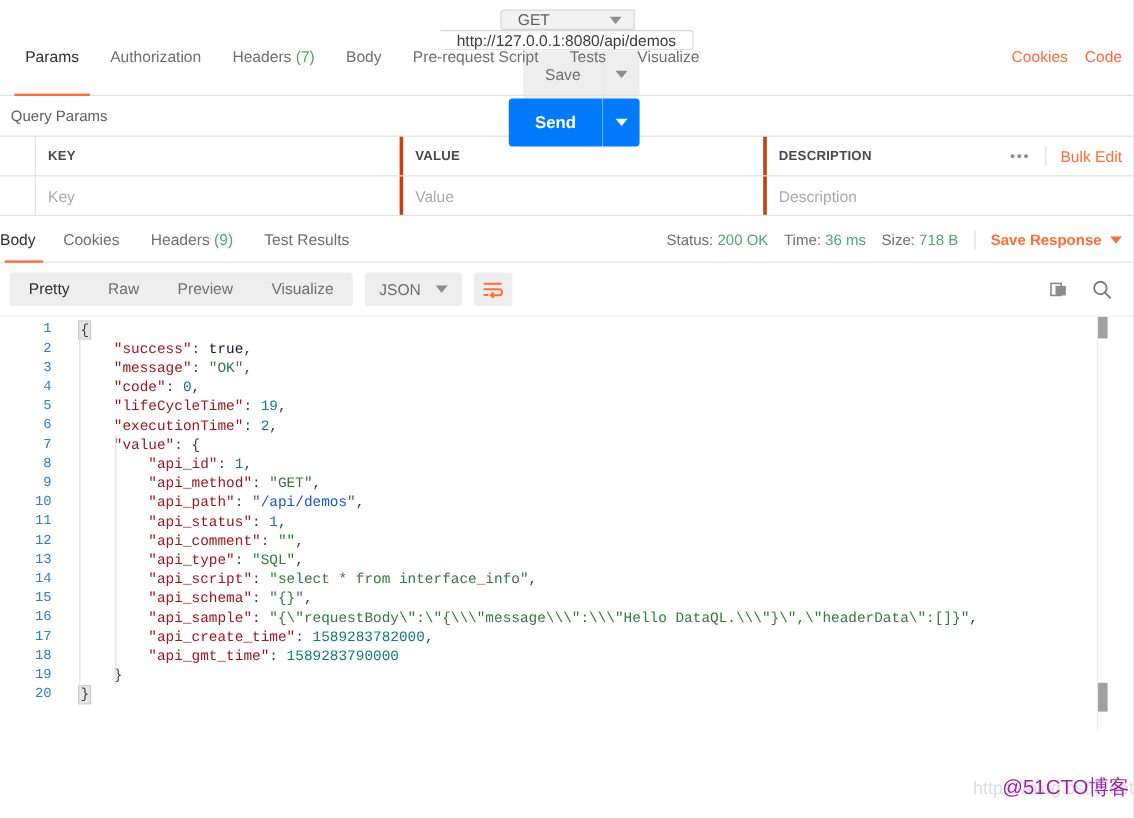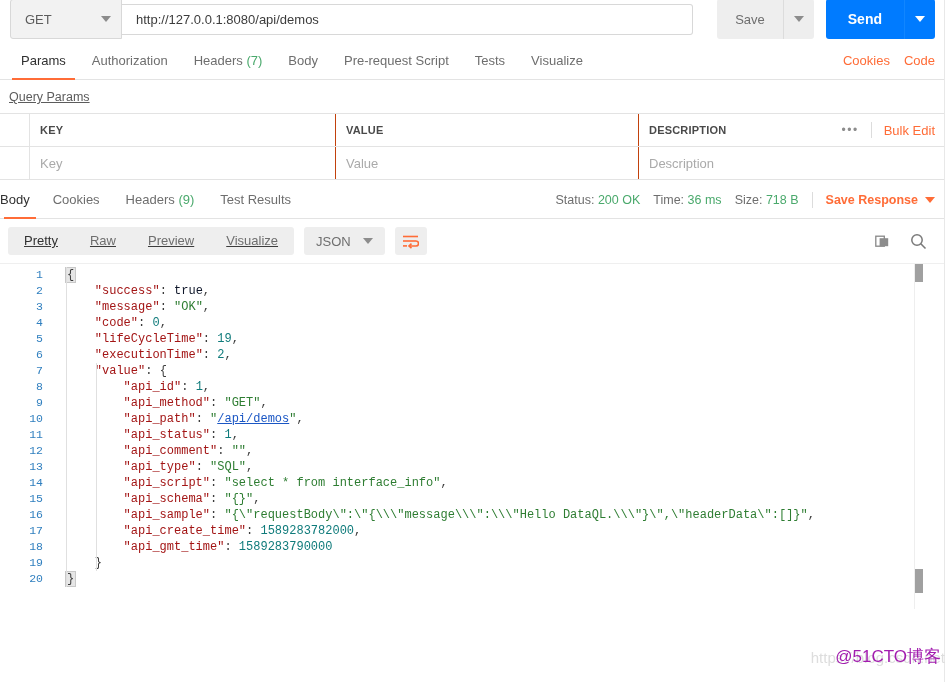--- a/index.html
+++ b/index.html
@@ -18,20 +18,21 @@
   }
 
   
   .req-bar {
     display: flex;
     align-items: center;
     padding: 8px 10px 10px 10px;
     height: 40px;
     box-sizing: border-box;
     background: #fff;
+    flex-direction: column;
   }
   .method-select {
     width: 112px;
     height: 40px;
     border: 1px solid #d8d8d8;
     border-radius: 3px 0 0 3px;
     background: #f2f2f2;
     display: flex;
     align-items: center;
     padding: 0 10px 0 14px;
@@ -109,21 +110,20 @@
     display: flex;
     align-items: center;
     justify-content: center;
     cursor: pointer;
   }
   .btn-save-caret .caret { border-top-color: #8c8c8c; }
 
   
   .req-tabs {
     display: flex;
-    align-items: flex-end;
     border-bottom: 1px solid #e3e3e3;
     height: 40px;
     padding: 0 10px 0 8px;
     box-sizing: border-box;
     position: relative;
   }
   .rtab {
     font-size: 13px;
     color: #6e6e6e;
     padding: 0 13px 11px 13px;
@@ -150,39 +150,38 @@
     color: #ff6c37;
     font-size: 13px;
     cursor: pointer;
   }
 
   
   .qp-title {
     font-size: 12.5px;
     color: #5c5c5c;
     padding: 10px 0 9px 9px;
-    text-decoration: underline;
   }
   .pm-table {
     border-top: 1px solid #e3e3e3;
     border-bottom: 1px solid #e3e3e3;
   }
   .pm-row {
     display: flex;
     height: 32px;
     align-items: stretch;
   }
   .pm-row + .pm-row { border-top: 1px solid #e3e3e3; }
   .pm-check {
     width: 29px;
     border-right: 1px solid #e3e3e3;
     flex: none;
   }
   .pm-cell {
-    border-right: 1px solid #c2410c;
+    border-right: 3px solid #c2410c;
     display: flex;
     align-items: center;
     padding-left: 10px;
     box-sizing: border-box;
     font-size: 11.5px;
   }
   .pm-cell.key { width: 306px; flex: none; }
   .pm-cell.value { width: 303px; flex: none; }
   .pm-cell.desc { flex: 1; border-right: none; }
   .pm-head .pm-cell {
@@ -244,21 +243,20 @@
     align-items: center;
     padding: 8px 10px 8px 8px;
     gap: 10px;
   }
   .seg {
     background: #eeeeee;
     border-radius: 3px;
     display: flex;
     height: 28px;
     align-items: center;
-    text-decoration: underline;
   }
   .seg .opt {
     font-size: 13px;
     color: #6e6e6e;
     padding: 0 16px;
     line-height: 28px;
     cursor: pointer;
   }
   .seg .opt.active { color: #303030; }
   .fmt-select {
@@ -331,21 +329,21 @@
     position: absolute;
     top: 3px;
     width: 1px;
     background: #e0e0e0;
   }
   .k { color: #a31515; }
   .s { color: #2e7d32; }
   .n { color: #0f7b7b; }
   .b { color: #0f172a; }
   .p { color: #3c3c3c; }
-  .lnk { color: #1a56c4; text-decoration: underline; }
+  .lnk { color: #1a56c4; }
 
   
   .vscroll {
     position: absolute;
     right: 22px;
     top: 0;
     width: 8px;
     height: 100%;
     background: transparent;
     border-left: 1px solid #eeeeee;

